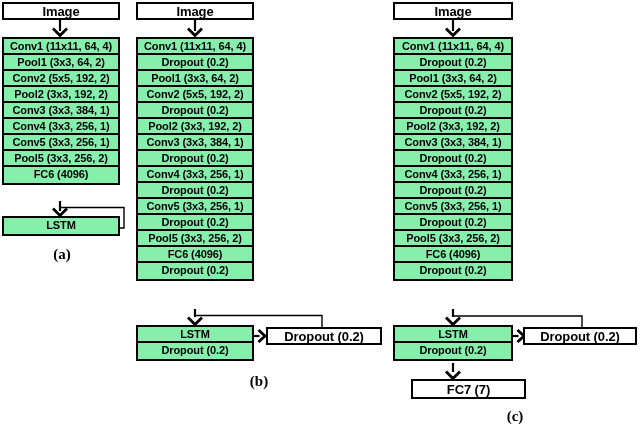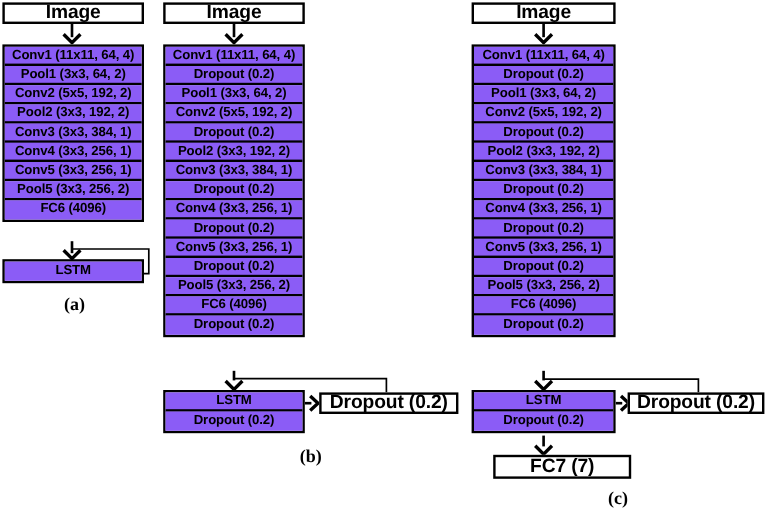--- a/index.html
+++ b/index.html
@@ -5,29 +5,29 @@
   html,body{margin:0;padding:0;background:#ffffff;}
   #canvas{
     position:relative;width:640px;height:428px;background:#ffffff;
     font-family:"Liberation Sans","DejaVu Sans",sans-serif;color:#000;
     overflow:hidden;
   }
   *{box-sizing:border-box;}
   .box{
     position:absolute;height:18px;border:2px solid #000;background:#fff;
     display:flex;align-items:center;justify-content:center;
-    font-size:16px;font-weight:bold;white-space:nowrap;letter-spacing:-0.1px;
+    font-size:13px;font-weight:bold;white-space:nowrap;letter-spacing:-0.1px;
   }
   .stack,.group{
     position:absolute;border:2px solid #000;background:#fff;
   }
   .row{
     height:16px;line-height:15px;border-bottom:2px solid #000;
     text-align:center;font-size:11px;font-weight:bold;white-space:nowrap;
-    letter-spacing:-0.1px;background:#8b5cf6;
+    letter-spacing:-0.1px;background:#86efac;
   }
   .row:last-child{border-bottom:none;}
   .sublabel{
     position:absolute;text-align:center;
     font-family:"Liberation Serif","DejaVu Serif",serif;
     font-size:15px;font-weight:bold;
   }
   #connectors{position:absolute;left:0;top:0;pointer-events:none;}
   .stem{stroke:#000;stroke-width:2.2;fill:none;}
   .chev{stroke:#000;stroke-width:2.8;fill:none;}

